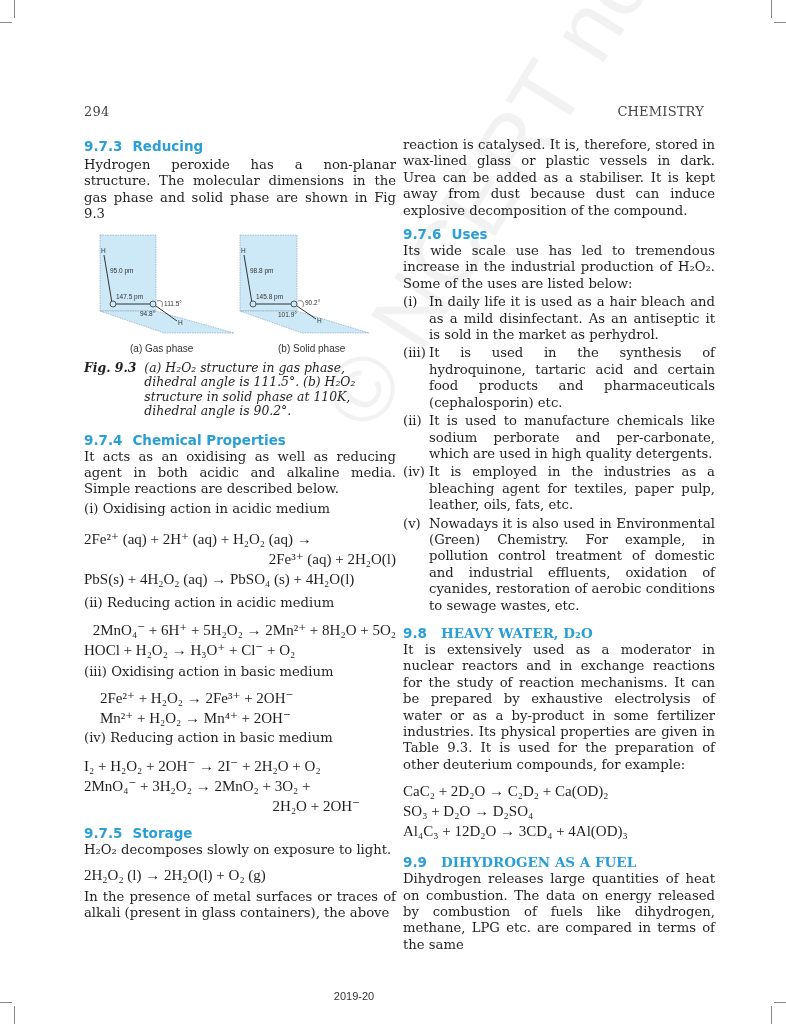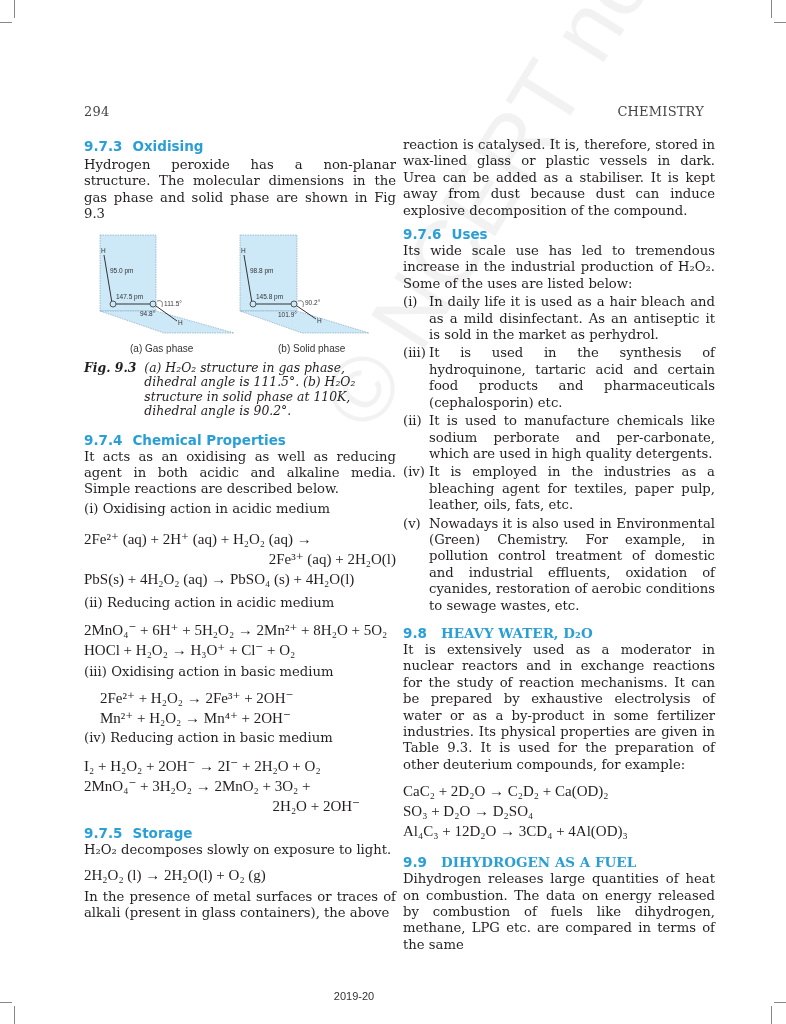--- a/index.html
+++ b/index.html
@@ -42,21 +42,21 @@
 <div class="crop" style="left:14px;top:1006px;width:1px;height:18px;"></div>
 <div class="crop" style="left:774px;top:1002px;width:12px;height:1px;"></div>
 <div class="crop" style="left:771px;top:1006px;width:1px;height:18px;"></div>
 
 <div class="wm">© NCERT not to be republished</div>
 
 <div class="hdr" style="left:84px;">294</div>
 <div class="hdr" style="right:82px;">CHEMISTRY</div>
 
 <div class="col" style="left:84px;top:137px;">
-  <h3><span class="num">9.7.3</span><span>Oxidising</span></h3>
+  <h3><span class="num">9.7.3</span><span>Reducing</span></h3>
   <p style="margin-top:2px;">Hydrogen peroxide has a non-planar structure. The molecular dimensions in the gas phase and solid phase are shown in Fig 9.3</p>
 
   <div class="fig">
     <svg width="312" height="108" viewBox="0 0 312 108" style="position:absolute;left:0;top:0;">
       <g>
         <polygon points="16,2 72,2 72,78 16,78" fill="#cde8f7" stroke="#7a9bb5" stroke-width="0.6" stroke-dasharray="1.5,1"></polygon>
         <polygon points="16,78 72,78 150,100 80,100" fill="#cde8f7" stroke="#7a9bb5" stroke-width="0.6" stroke-dasharray="1.5,1"></polygon>
         <line x1="20" y1="22" x2="28" y2="70" stroke="#333" stroke-width="1"></line>
         <line x1="30" y1="71" x2="67" y2="71" stroke="#333" stroke-width="1"></line>
         <line x1="72" y1="73" x2="93" y2="88" stroke="#333" stroke-width="1"></line>
@@ -97,21 +97,21 @@
     <span>(a) H₂O₂ structure in gas phase, dihedral angle is 111.5°. (b) H₂O₂ structure in solid phase at 110K, dihedral angle is 90.2°.</span>
   </div>
 
   <h3 style="margin-top:12px;"><span class="num">9.7.4</span><span>Chemical Properties</span></h3>
   <p>It acts as an oxidising as well as reducing agent in both acidic and alkaline media. Simple reactions are described below.</p>
   <p class="sub" style="margin-top:3px;">(i) Oxidising action in acidic medium</p>
   <div class="eq" style="margin-top:12px;">2Fe²⁺ (aq) + 2H⁺ (aq) + H₂O₂ (aq) →</div>
   <div class="eq right">2Fe³⁺ (aq) + 2H₂O(l)</div>
   <div class="eq">PbS(s) + 4H₂O₂ (aq) → PbSO₄ (s) + 4H₂O(l)</div>
   <p class="sub" style="margin-top:6px;">(ii) Reducing action in acidic medium</p>
-  <div class="eq" style="margin-top:8px;">2MnO₄⁻ + 6H⁺ + 5H₂O₂ → 2Mn²⁺ + 8H₂O + 5O₂</div>
+  <div class="eq" style="margin-top:8px;text-align:right;">2MnO₄⁻ + 6H⁺ + 5H₂O₂ → 2Mn²⁺ + 8H₂O + 5O₂</div>
   <div class="eq">HOCl + H₂O₂ → H₃O⁺ + Cl⁻ + O₂</div>
   <p class="sub" style="margin-top:4px;">(iii) Oxidising action in basic medium</p>
   <div class="eq indent" style="margin-top:8px;">2Fe²⁺ + H₂O₂ → 2Fe³⁺ + 2OH⁻</div>
   <div class="eq indent">Mn²⁺ + H₂O₂ → Mn⁴⁺ + 2OH⁻</div>
   <p class="sub" style="margin-top:2px;">(iv) Reducing action in basic medium</p>
   <div class="eq" style="margin-top:10px;">I₂ + H₂O₂ + 2OH⁻ → 2I⁻ + 2H₂O + O₂</div>
   <div class="eq">2MnO₄⁻ + 3H₂O₂ → 2MnO₂ + 3O₂ +</div>
   <div class="eq right" style="padding-right:36px;">2H₂O + 2OH⁻</div>
 
   <h3 style="margin-top:8px;"><span class="num">9.7.5</span><span>Storage</span></h3>

